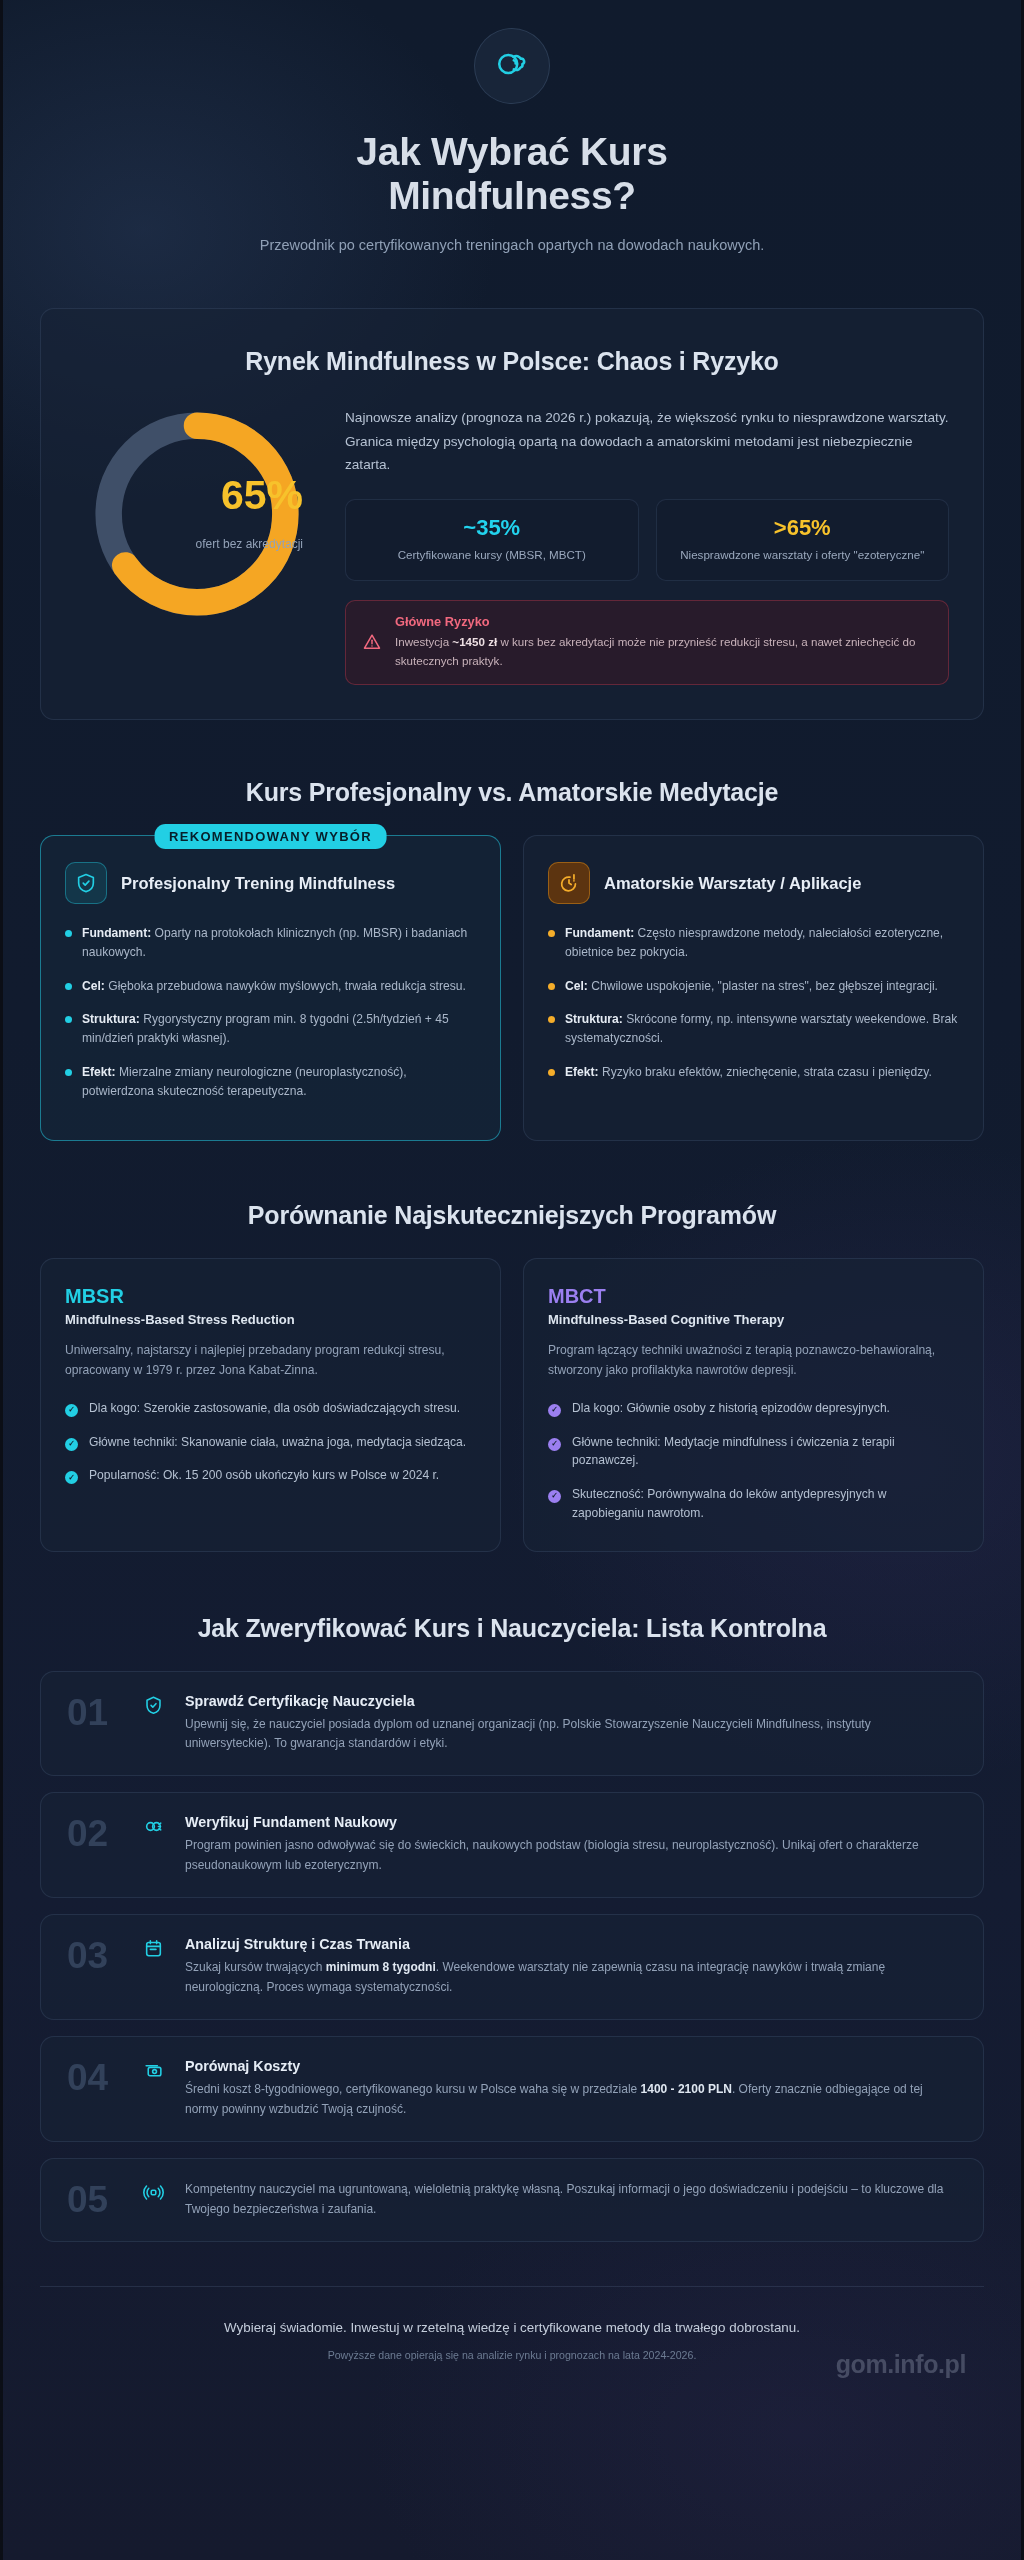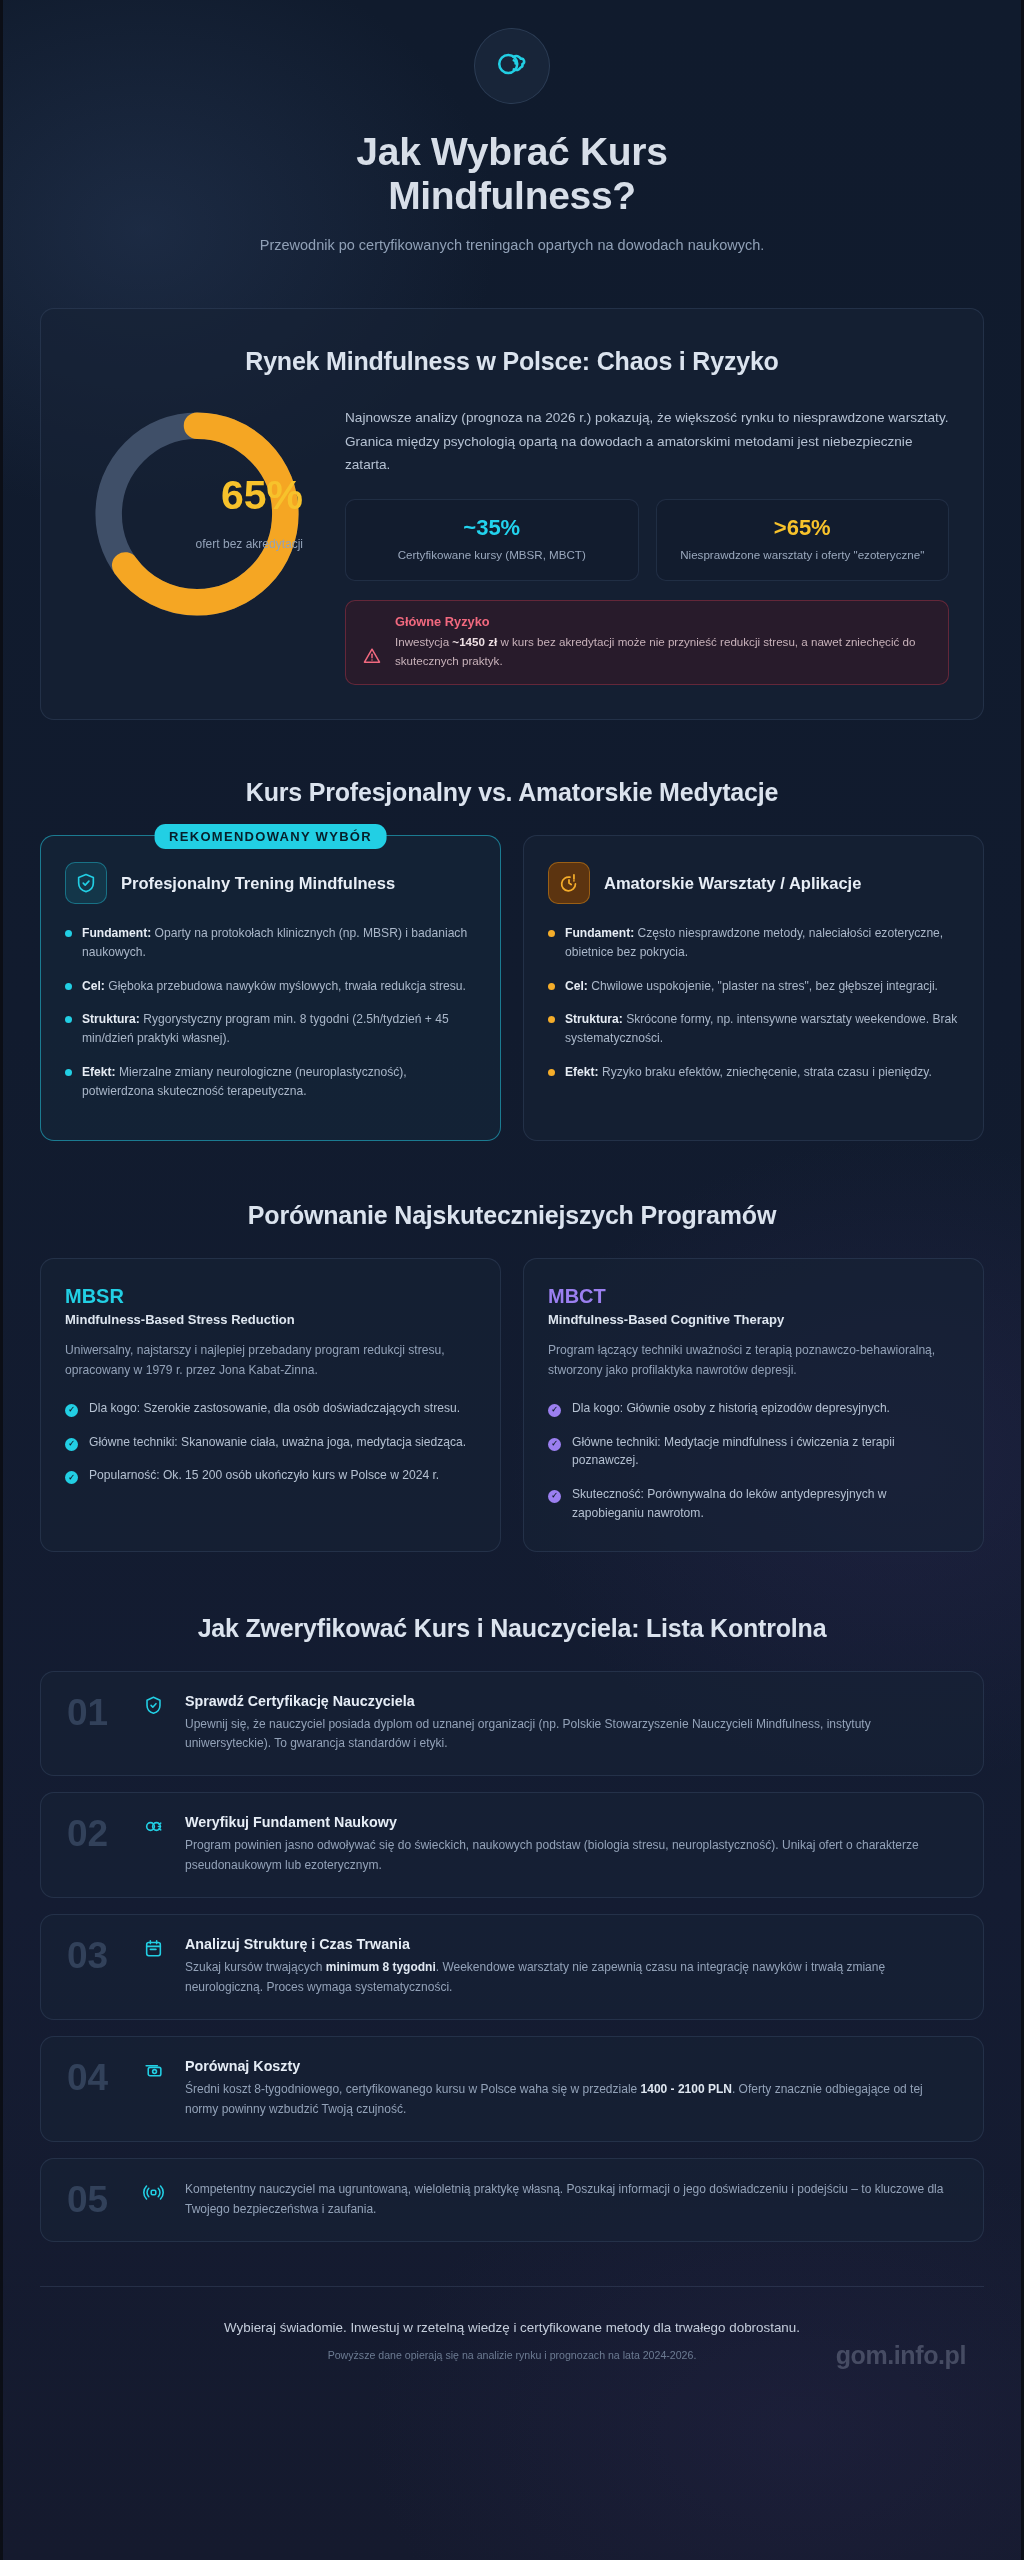--- a/index.html
+++ b/index.html
@@ -127,21 +127,21 @@
   .stat-caption {
     margin-top: 7px; font-size: 11.6px; line-height: 1.45; color: #9aa8bd;
   }
 
   .risk-box {
     margin-top: 19px;
     background: rgba(68,22,34,0.42);
     border: 1px solid rgba(158,52,70,0.52);
     border-radius: 10px;
     padding: 13px 16px 14px;
-    display: flex; gap: 13px; align-items: flex-end;
+    display: flex; gap: 13px; align-items: center;
   }
   .risk-icon { flex: 0 0 20px; margin-top: 3px; }
   .risk-icon svg { width: 20px; height: 20px; }
   .risk-title {
     font-size: 12.8px; font-weight: 700; color: #f2697f; margin-bottom: 4px;
   }
   .risk-text { font-size: 11.6px; line-height: 1.58; color: #c8b2ba; }
   .risk-text b { color: #eddfe3; font-weight: 700; }
 
   
@@ -271,21 +271,21 @@
     position: relative;
   }
   .footer-main {
     font-size: 13.4px; color: #c4cddb; line-height: 1.6;
   }
   .footer-sub {
     margin-top: 11px; font-size: 10.6px; color: #6c7b92;
   }
   .watermark {
     position: absolute;
-    right: 18px; bottom: 29px;
+    right: 18px; bottom: 20px;
     font-size: 25px; font-weight: 700;
     color: rgba(176,186,206,0.30);
     letter-spacing: -0.4px;
   }
 </style>
 </head>
 <body>
 
 <div class="page">
   <div class="frame-edge"></div>

